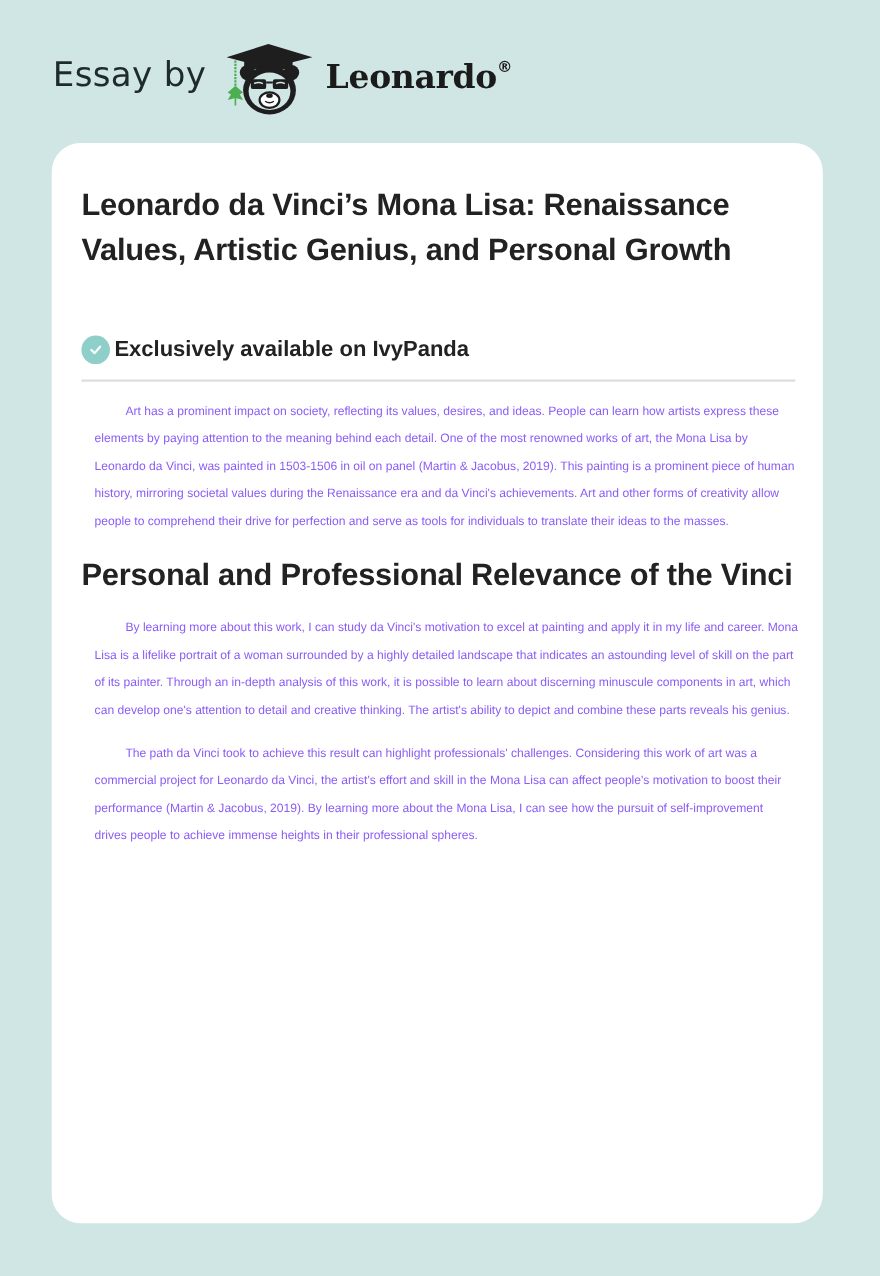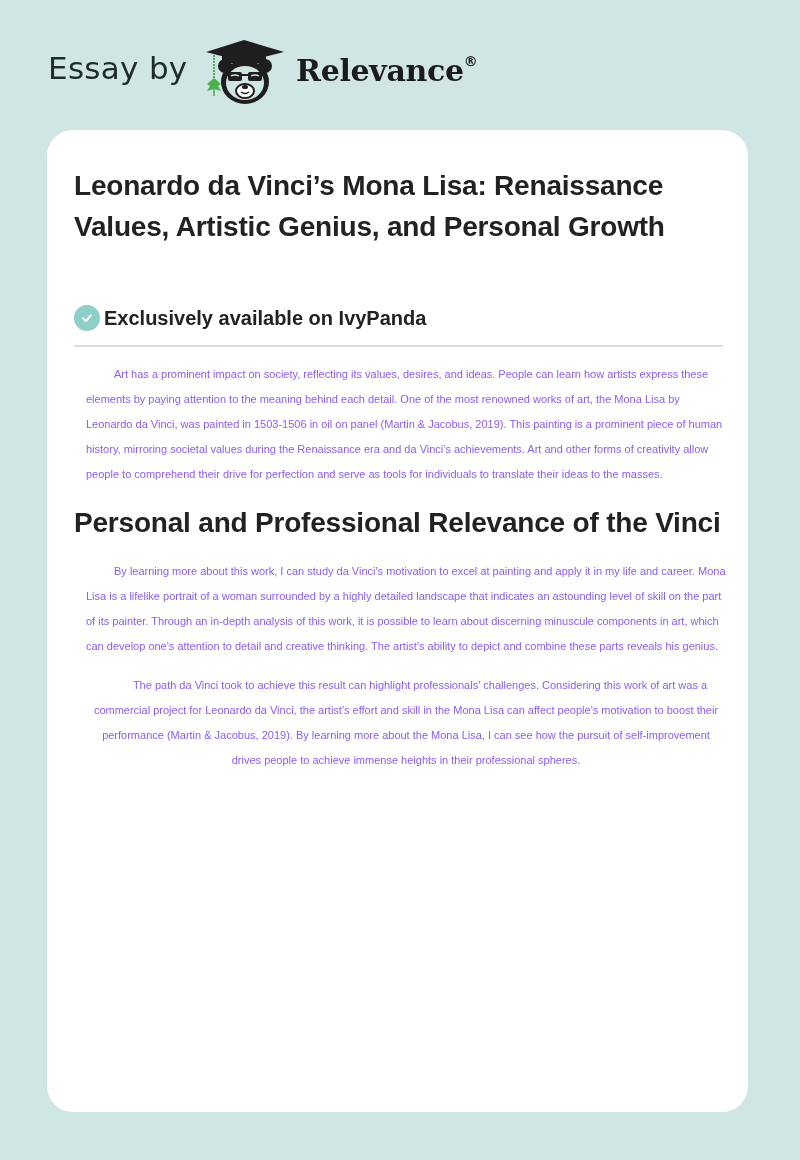--- a/index.html
+++ b/index.html
@@ -102,21 +102,21 @@
   }
   .h2-intro { margin-top: 6px; margin-bottom: 12px; }
   .h2-personal { margin-top: 16px; margin-bottom: 16px; }
   p {
     font-size: 11px;
     line-height: 25px;
     color: #8b5cf6;
     text-indent: 28px;
     margin-left: 12px;
   }
-  .p-gap { margin-top: 14px; text-align: center; }
+  .p-gap { margin-top: 14px; }
 </style>
 </head>
 <body>
 
 <div class="header">
   <span class="essay-by">Essay by</span>
 
   <span class="logo-mark">
     <svg width="90" height="72" viewBox="0 0 90 72">
 
@@ -137,21 +137,21 @@
       <line x1="40" y1="39" x2="46" y2="39" stroke="#1e1e1e" stroke-width="2"></line>
       <path d="M29,40 Q33,38 37,40" stroke="#cfe6e5" stroke-width="1.3" fill="none"></path>
       <path d="M49,40 Q53,38 57,40" stroke="#cfe6e5" stroke-width="1.3" fill="none"></path>
 
       <ellipse cx="43" cy="55" rx="9" ry="7" fill="#ffffff" stroke="#1e1e1e" stroke-width="2"></ellipse>
       <ellipse cx="43" cy="51" rx="3" ry="2" fill="#1e1e1e"></ellipse>
       <path d="M39,56 Q43,59 47,56" stroke="#1e1e1e" stroke-width="1.3" fill="none"></path>
     </svg>
   </span>
 
-  <span class="brand"><span>Relevance</span><sup>®</sup></span>
+  <span class="brand"><span>Leonardo</span><sup>®</sup></span>
 </div>
 
 <div class="card">
   <h1 class="title">Leonardo da Vinci’s Mona Lisa: Renaissance Values, Artistic Genius, and Personal Growth</h1>
 
   <div class="exclusive">
     <span class="check-badge">
       <svg width="14" height="14" viewBox="0 0 14 14">
         <path d="M3,7.2 L6,10 L11,4.2" stroke="#ffffff" stroke-width="2" fill="none" stroke-linecap="round" stroke-linejoin="round"></path>
       </svg>

